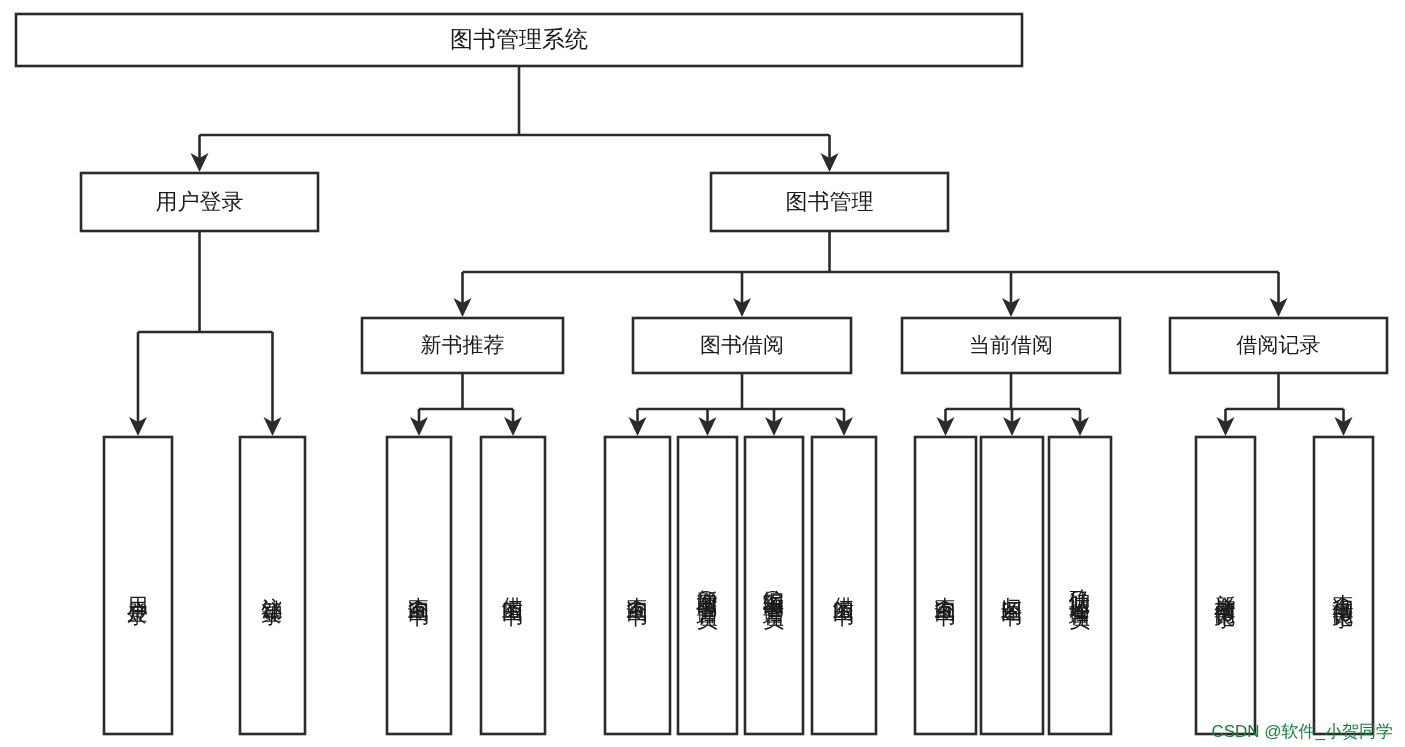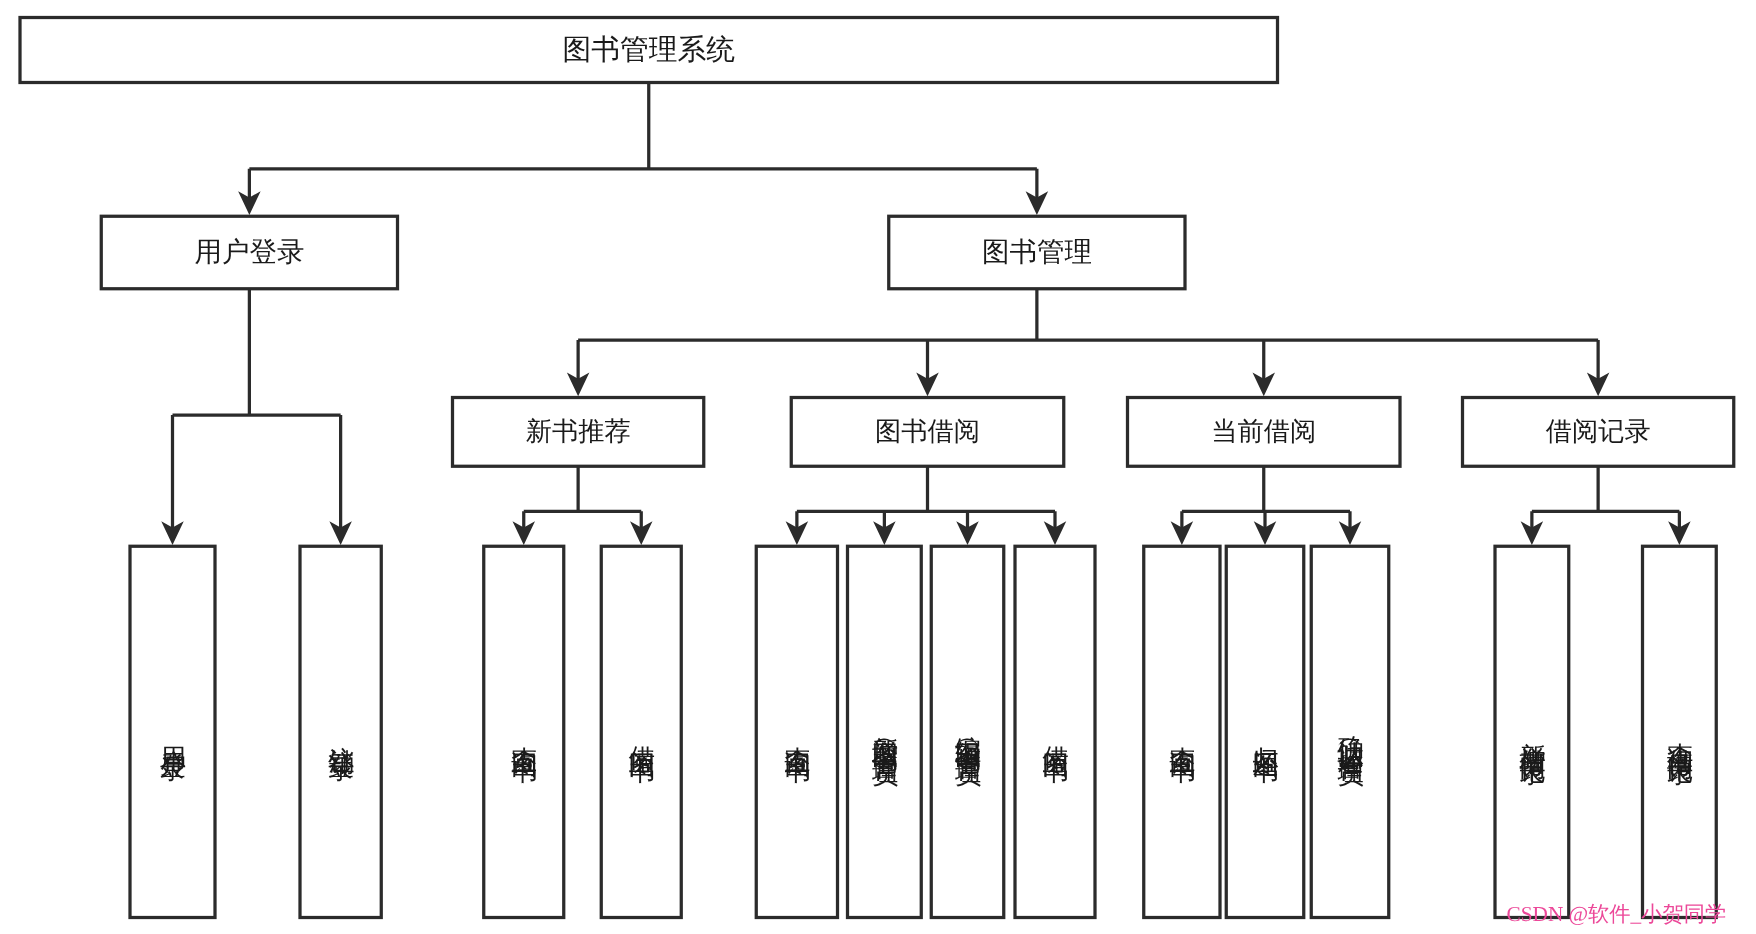--- a/index.html
+++ b/index.html
@@ -31,24 +31,24 @@
     color:#1a1a1a;
     line-height:1;
     font-family:"Liberation Sans","DejaVu Sans",sans-serif;
     white-space:nowrap;
     pointer-events:none;
   }
   .edge{stroke:#2b2b2b;stroke-width:2.6;fill:none;stroke-linecap:butt;}
   .arrowhead{fill:#2b2b2b;}
   #watermark{
     position:absolute;
-    right:24px;bottom:4px;
+    right:12px;bottom:4px;
     font-size:17px;
-    color:#ec4899;
-    font-family:Liberation Serif, serif;
+    color:#15803d;
+    font-family:Liberation Sans, sans-serif;
     white-space:nowrap;
   }
 </style>
 </head>
 <body>
 
 <div id="stage">
 
   <svg id="tree" viewBox="0 0 1405 747">
     <g id="edges-layer">

